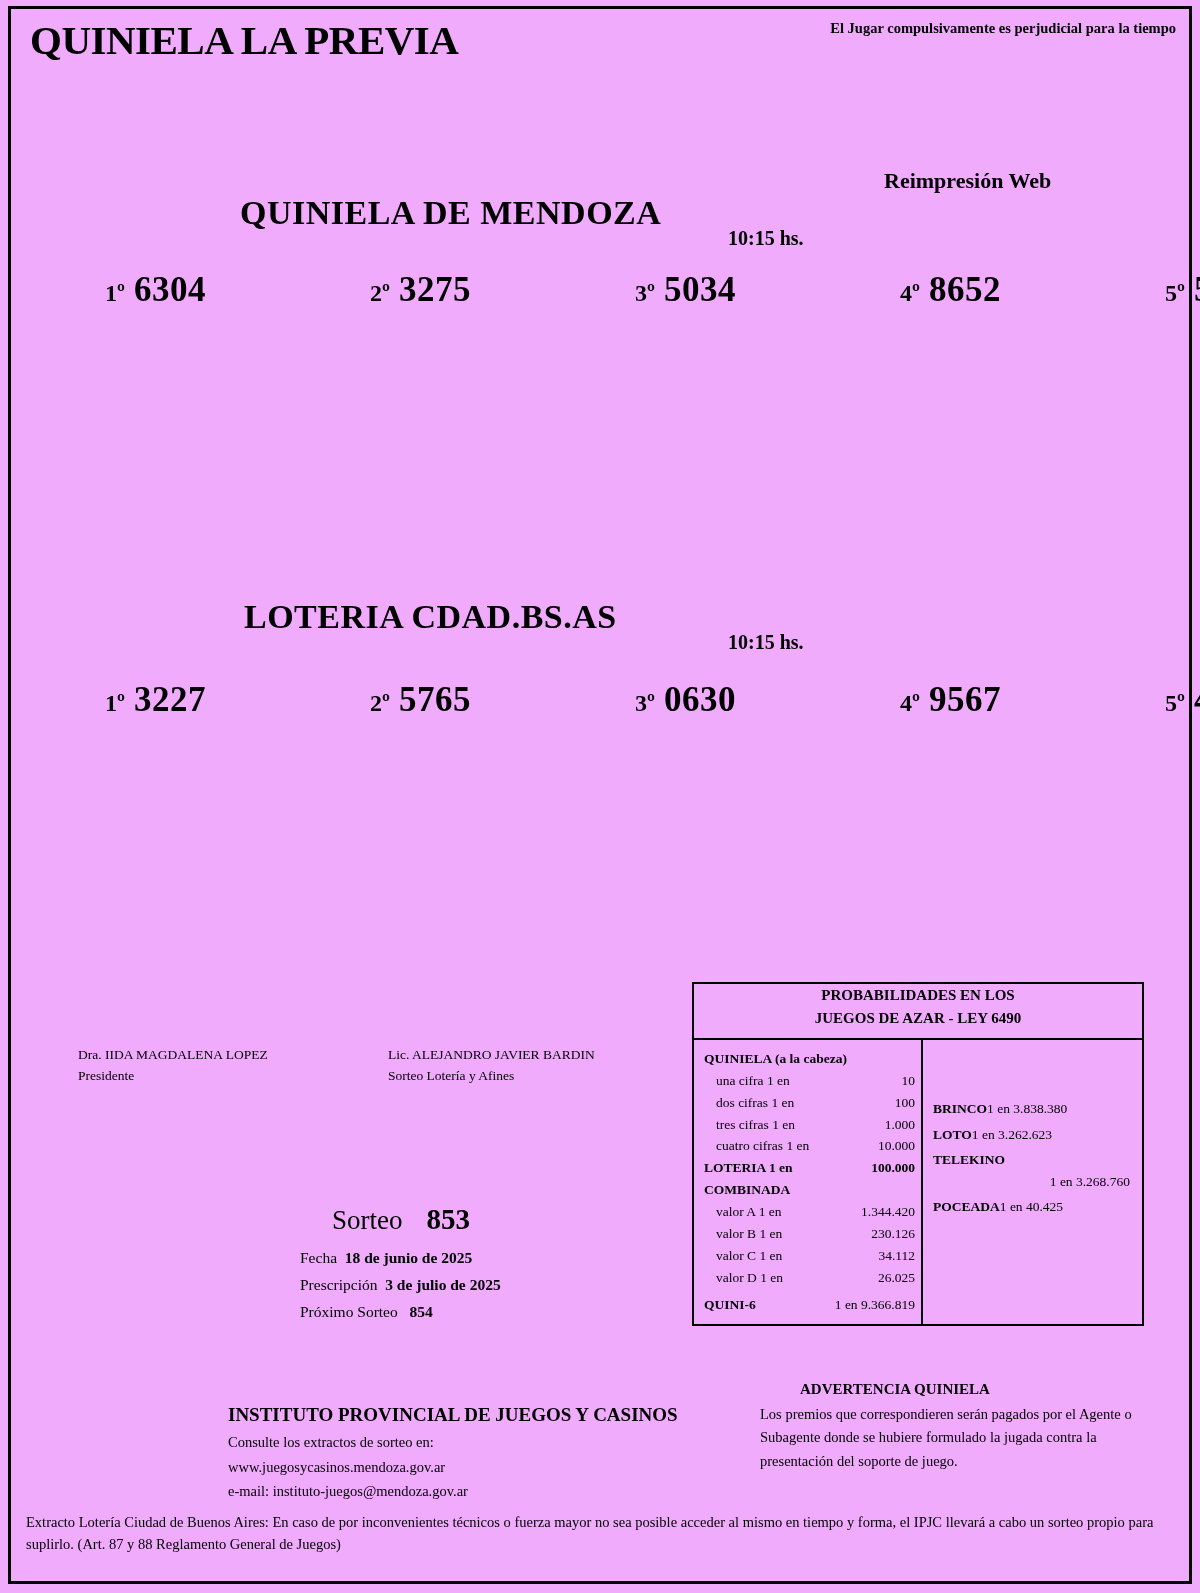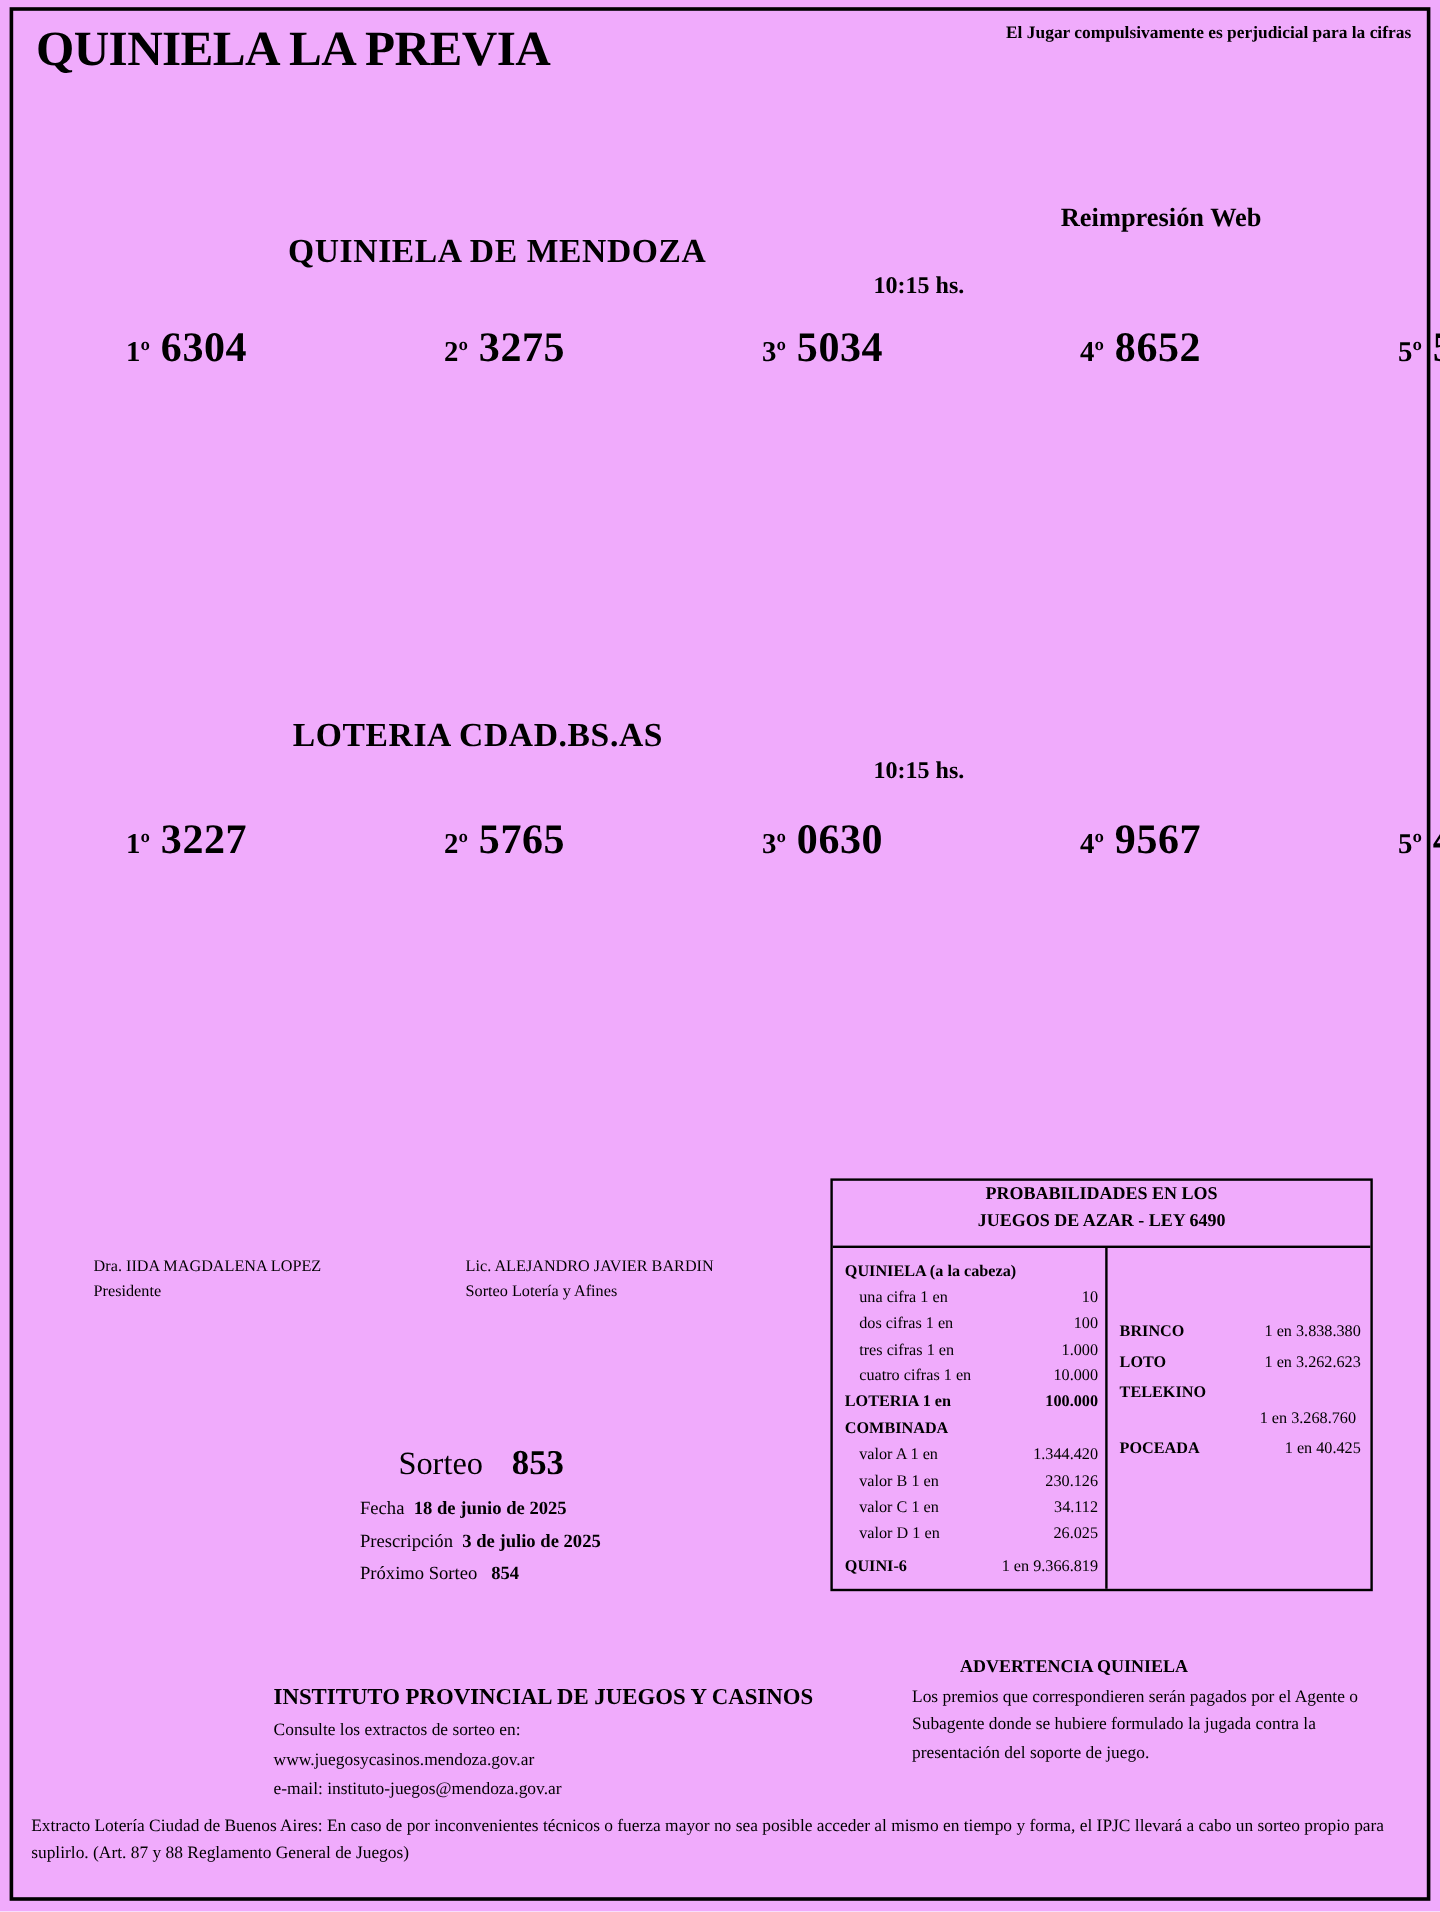--- a/index.html
+++ b/index.html
@@ -54,21 +54,21 @@
     font-weight: bold;
   }
   
   .draw {
     position: absolute;
     left: 0;
     width: 100%;
   }
   .draw-title {
     position: absolute;
-    font-size: 28px;
+    font-size: 34px;
     font-weight: bold;
     letter-spacing: 0.5px;
   }
   .draw-time {
     position: absolute;
     font-size: 20px;
     font-weight: bold;
     margin-top: 31px;
   }
   .grid {
@@ -169,21 +169,21 @@
   .prow .lbl { }
   .prow .val { text-align: right; }
   .prow.bold { font-weight: bold; }
   .prow.ind .lbl { padding-left: 12px; }
   .rrow {
     font-size: 13.5px;
     line-height: 1.6;
   }
   .rrow .rlbl { font-weight: bold; }
   .rrow .rval { font-weight: normal; }
-  .rrow.split { display: flex; justify-content: space-between; align-items: baseline; }
+  .rrow.split { display: flex; justify-content: flex-start; align-items: baseline; }
   .rrow.stack .rval { display: block; text-align: right; padding-right: 4px; }
   
   .adv-title {
     position: absolute;
     left: 800px;
     top: 1381px;
     font-size: 15px;
     font-weight: bold;
   }
   .adv-text {
@@ -218,21 +218,21 @@
     line-height: 1.5;
   }
 </style>
 </head>
 <body>
 
 <div class="page">
   <div class="frame"></div>
 
   <div class="masthead">QUINIELA LA PREVIA</div>
-  <div class="warning-top">El Jugar compulsivamente es perjudicial para la cifras</div>
+  <div class="warning-top">El Jugar compulsivamente es perjudicial para la tiempo</div>
   <div class="reimpresion">Reimpresión Web</div>
 
   <div class="draw">
     <div class="draw-title" style="left:240px; top:194px;">QUINIELA  DE MENDOZA</div>
     <div class="draw-time" style="left:728px; top:196px;">10:15 hs.</div>
     <div class="grid" style="top:270px;">
       <div class="cell">
           <span class="pos">1º</span>
           <span class="num">6304</span>
         </div>

